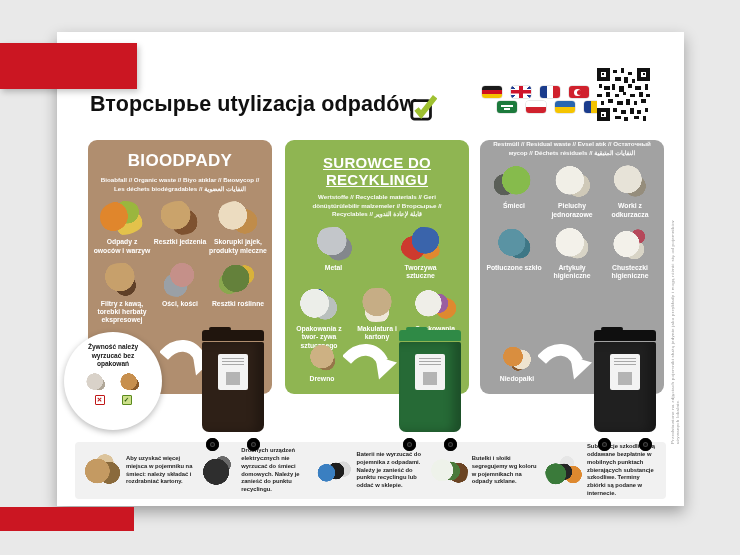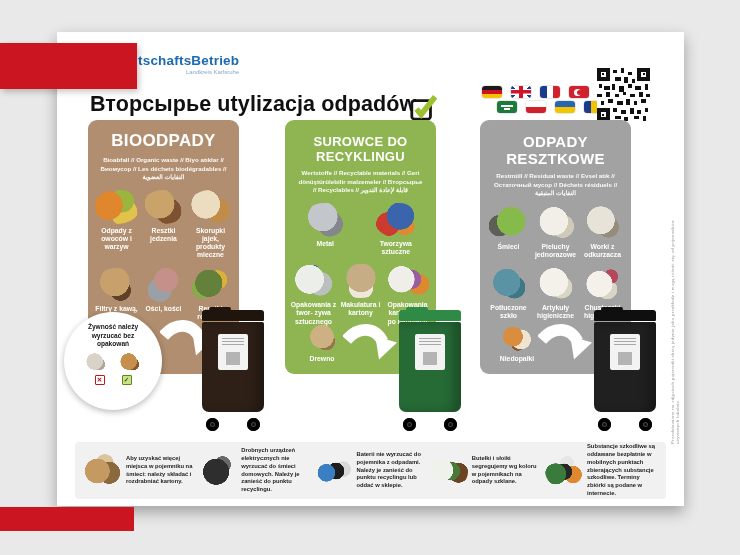--- a/index.html
+++ b/index.html
@@ -36,27 +36,27 @@
   .f-ru{background:linear-gradient(#fff 33%,#1b3c8c 33% 66%,#d0212d 66%);}
   .f-sa{background:#1c7a3c;}
   .f-sa:before{content:"";position:absolute;left:4px;top:3.5px;right:4px;height:2px;background:#fff;}
   .f-sa:after{content:"";position:absolute;left:7px;top:7px;width:6px;height:1.5px;background:#fff;}
   .f-pl{background:linear-gradient(#fff 50%,#d0212d 50%);}
   .f-ua{background:linear-gradient(#2866b0 50%,#f5c400 50%);}
   .f-ro{background:linear-gradient(90deg,#1b3c8c 33%,#f3c200 33% 66%,#d0212d 66%);}
   .qr{position:absolute;left:540px;top:36px;width:53px;height:53px;}
 
   
-  .panel{position:absolute;top:88px;width:151px;height:254px;border-radius:9px;color:#fff;text-align:center;}
+  .panel{position:absolute;top:108px;width:184px;height:254px;border-radius:9px;color:#fff;text-align:center;}
   .panel-bio{left:31px;background:#b08e6f;}
   .panel-rec{left:228px;background:#8fb552;}
   .panel-res{left:423px;background:#a2a2a2;}
   .panel h2{margin:11px 4px 5px;letter-spacing:.3px;}
   .panel-bio h2{font-size:17px;}
-  .panel-rec h2{font-size:13px;margin-top:14px;}
+  .panel-rec h2{font-size:15px;margin-top:14px;text-decoration:underline;}
   .panel-res h2{font-size:15px;margin-top:13px;}
   .panel .sub{margin:0 12px;font-size:6.2px;line-height:1.4;font-weight:bold;opacity:.95;}
   .row{display:flex;justify-content:space-around;margin-top:8px;padding:0 5px;}
   .item{width:58px;}
   .ph{width:44px;height:34px;margin:0 auto 3px;border-radius:50% 45% 55% 50%/48% 55% 45% 55%;}
   .lbl{font-size:6.8px;font-weight:bold;line-height:1.2;}
 
   
   .ph-fruit{background:radial-gradient(circle at 30% 45%,#e0862c 0 40%,transparent 41%),radial-gradient(circle at 62% 32%,#9ab63e 0 32%,transparent 33%),radial-gradient(circle at 66% 66%,#e3c24b 0 36%,transparent 37%);}
   .ph-food{background:radial-gradient(circle at 40% 40%,#caa36b 0 44%,transparent 45%),radial-gradient(circle at 60% 62%,#7e5230 0 38%,transparent 39%);}
@@ -129,24 +129,20 @@
   .vnote{position:absolute;right:4px;top:176px;height:236px;writing-mode:vertical-rl;transform:rotate(180deg);
          font-size:4.4px;color:#9a9a9a;letter-spacing:.3px;overflow:hidden;}
 </style>
 </head>
 <body>
 
 <div class="stage">
 
   <div class="poster">
 
-    <div class="logo">
-      <div class="logo-main">tschaftsBetrieb</div>
-      <div class="logo-sub">Landkreis Karlsruhe</div>
-    </div>
 
     <h1 class="title">Вторсырье utylizacja odpadów</h1>
 
     <svg class="checkbox" viewBox="0 0 30 30">
       <rect x="3" y="7" width="20" height="20" rx="3" fill="#fff" stroke="#141414" stroke-width="3"></rect>
       <path d="M8 16 L13 22 L28 3" stroke="#9fc131" stroke-width="6" fill="none"></path>
     </svg>
 
     <div class="flags">
       <div class="frow">
@@ -309,21 +305,20 @@
         <div class="lid"></div>
         <div class="bbody">
             <div class="sticker"></div>
           <span class="wheel wl"></span>
           <span class="wheel wr"></span>
         </div>
       </div>
     </section>
 
     <section class="panel panel-res">
-      <h2>ODPADY RESZTKOWE</h2>
       <p class="sub">Restmüll // Residual waste // Evsel atık // Остаточный мусор // Déchets résiduels // النفايات المتبقية</p>
       <div class="row">
         <div class="item">
             <div class="ph ph-dust"></div>
             <div class="lbl">Śmieci</div>
           </div>
         <div class="item">
             <div class="ph ph-diaper"></div>
             <div class="lbl">Pieluchy jednorazowe</div>
           </div>

